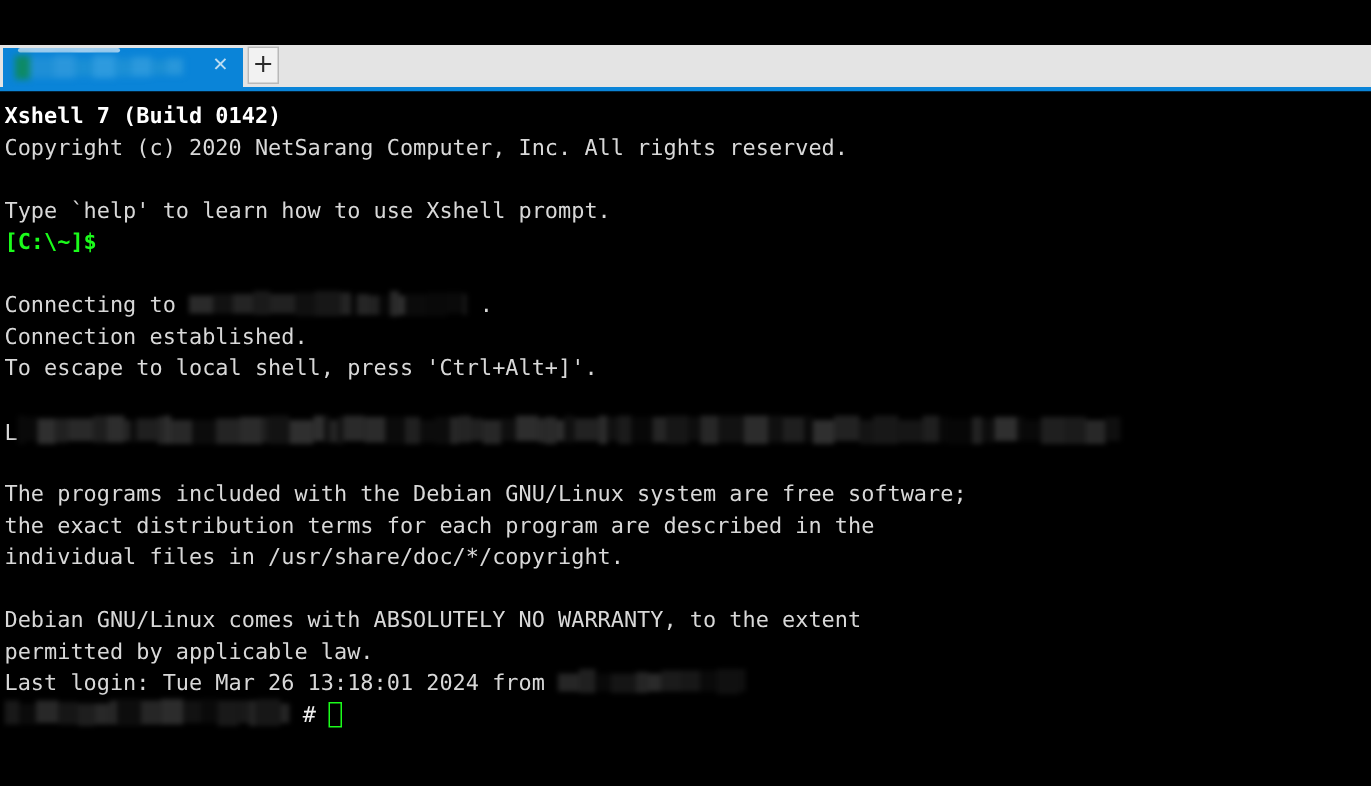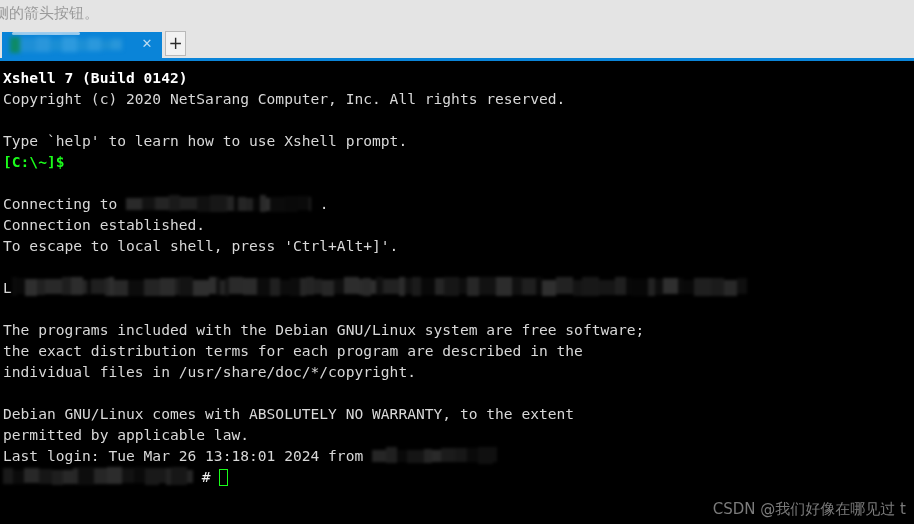--- a/index.html
+++ b/index.html
@@ -171,23 +171,20 @@
     line-height: 22px;
     color: #7b7b7b;
     white-space: nowrap;
   }
 </style>
 </head>
 <body>
 
 <div id="app">
 
-  <div class="page-header">
-    <div class="page-header-text">侧的箭头按钮。</div>
-  </div>
 
   <div class="tabbar">
 
     <div class="tab">
       <div class="tab-hilite"></div>
       <div class="tab-label-blur">
         <i style="left:0px;  top:1px;  width:10px; height:16px; background:#0d8a66;"></i>
         <i style="left:10px; top:2px;  width:16px; height:14px; background:#1e8fd6;"></i>
         <i style="left:26px; top:1px;  width:14px; height:15px; background:#2a96db;"></i>
         <i style="left:40px; top:3px;  width:12px; height:12px; background:#1a8ed4;"></i>
@@ -200,14 +197,13 @@
       <div class="tab-close">✕</div>
     </div>
 
     <div class="tab-newbtn">+</div>
   </div>
 
   <div class="tabbar-underline"></div>
 
   <div class="terminal" id="terminal-output"><div class="row"><span class="bold">Xshell 7 (Build 0142)</span></div><div class="row"><span>Copyright (c) 2020 NetSarang Computer, Inc. All rights reserved.</span></div><div class="row blank"></div><div class="row"><span>Type `help' to learn how to use Xshell prompt.</span></div><div class="row"><span class="green">[C:\~]$</span></div><div class="row blank"></div><div class="row"><span>Connecting to </span><span class="redact" style="width: 185px; height: 17px;"><b style="left: 0px; top: 3px; width: 16px; height: 12px; background: rgb(42, 42, 42);"></b><b style="left: 16px; top: 2px; width: 13px; height: 13px; background: rgb(18, 18, 18);"></b><b style="left: 29px; top: 2px; width: 14px; height: 13px; background: rgb(36, 36, 36);"></b><b style="left: 43px; top: 0px; width: 11px; height: 16px; background: rgb(26, 26, 26);"></b><b style="left: 54px; top: 2px; width: 17px; height: 13px; background: rgb(33, 33, 33);"></b><b style="left: 71px; top: 1px; width: 13px; height: 16px; background: rgb(16, 16, 16);"></b><b style="left: 84px; top: 0px; width: 17px; height: 17px; background: rgb(23, 23, 23);"></b><b style="left: 101px; top: 1px; width: 7px; height: 15px; background: rgb(36, 36, 36);"></b><b style="left: 108px; top: 3px; width: 4px; height: 14px; background: rgb(6, 6, 6);"></b><b style="left: 112px; top: 2px; width: 8px; height: 14px; background: rgb(37, 37, 37);"></b><b style="left: 120px; top: 3px; width: 7px; height: 13px; background: rgb(34, 34, 34);"></b><b style="left: 127px; top: 3px; width: 7px; height: 13px; background: rgb(6, 6, 6);"></b><b style="left: 134px; top: 0px; width: 6px; height: 17px; background: rgb(42, 42, 42);"></b><b style="left: 140px; top: 3px; width: 4px; height: 13px; background: rgb(47, 47, 47);"></b><b style="left: 144px; top: 2px; width: 15px; height: 15px; background: rgb(11, 11, 11);"></b><b style="left: 159px; top: 1px; width: 13px; height: 16px; background: rgb(9, 9, 9);"></b><b style="left: 172px; top: 1px; width: 11px; height: 14px; background: rgb(10, 10, 10);"></b><b style="left: 183px; top: 2px; width: 11px; height: 14px; background: rgb(31, 31, 31);"></b></span><span> .</span></div><div class="row"><span>Connection established.</span></div><div class="row"><span>To escape to local shell, press 'Ctrl+Alt+]'.</span></div><div class="row blank"></div><div class="row"><span>L</span><span class="redact" style="width: 735px; height: 19px;"><b style="left: 0px; top: 0px; width: 5px; height: 19px; background: rgb(10, 10, 10);"></b><b style="left: 5px; top: 1px; width: 8px; height: 16px; background: rgb(9, 9, 9);"></b><b style="left: 13px; top: 2px; width: 12px; height: 17px; background: rgb(47, 47, 47);"></b><b style="left: 25px; top: 2px; width: 8px; height: 16px; background: rgb(33, 33, 33);"></b><b style="left: 33px; top: 2px; width: 17px; height: 15px; background: rgb(41, 41, 41);"></b><b style="left: 50px; top: 0px; width: 9px; height: 18px; background: rgb(30, 30, 30);"></b><b style="left: 59px; top: 0px; width: 12px; height: 18px; background: rgb(45, 45, 45);"></b><b style="left: 71px; top: 3px; width: 4px; height: 14px; background: rgb(37, 37, 37);"></b><b style="left: 75px; top: 3px; width: 4px; height: 15px; background: rgb(11, 11, 11);"></b><b style="left: 79px; top: 2px; width: 14px; height: 15px; background: rgb(31, 31, 31);"></b><b style="left: 93px; top: 1px; width: 4px; height: 18px; background: rgb(38, 38, 38);"></b><b style="left: 97px; top: 0px; width: 5px; height: 19px; background: rgb(46, 46, 46);"></b><b style="left: 102px; top: 3px; width: 14px; height: 16px; background: rgb(40, 40, 40);"></b><b style="left: 116px; top: 3px; width: 16px; height: 16px; background: rgb(12, 12, 12);"></b><b style="left: 132px; top: 2px; width: 16px; height: 17px; background: rgb(36, 36, 36);"></b><b style="left: 148px; top: 1px; width: 15px; height: 18px; background: rgb(43, 43, 43);"></b><b style="left: 163px; top: 1px; width: 4px; height: 17px; background: rgb(29, 29, 29);"></b><b style="left: 167px; top: 0px; width: 14px; height: 19px; background: rgb(19, 19, 19);"></b><b style="left: 181px; top: 3px; width: 16px; height: 16px; background: rgb(47, 47, 47);"></b><b style="left: 197px; top: 0px; width: 7px; height: 17px; background: rgb(47, 47, 47);"></b><b style="left: 204px; top: 0px; width: 4px; height: 18px; background: rgb(17, 17, 17);"></b><b style="left: 208px; top: 3px; width: 5px; height: 15px; background: rgb(37, 37, 37);"></b><b style="left: 213px; top: 1px; width: 4px; height: 18px; background: rgb(21, 21, 21);"></b><b style="left: 217px; top: 0px; width: 14px; height: 17px; background: rgb(42, 42, 42);"></b><b style="left: 231px; top: 1px; width: 9px; height: 17px; background: rgb(43, 43, 43);"></b><b style="left: 240px; top: 1px; width: 5px; height: 17px; background: rgb(43, 43, 43);"></b><b style="left: 245px; top: 1px; width: 13px; height: 18px; background: rgb(11, 11, 11);"></b><b style="left: 258px; top: 1px; width: 10px; height: 18px; background: rgb(32, 32, 32);"></b><b style="left: 268px; top: 3px; width: 10px; height: 15px; background: rgb(12, 12, 12);"></b><b style="left: 278px; top: 1px; width: 10px; height: 18px; background: rgb(12, 12, 12);"></b><b style="left: 288px; top: 1px; width: 6px; height: 18px; background: rgb(38, 38, 38);"></b><b style="left: 294px; top: 0px; width: 8px; height: 18px; background: rgb(36, 36, 36);"></b><b style="left: 302px; top: 2px; width: 8px; height: 15px; background: rgb(33, 33, 33);"></b><b style="left: 310px; top: 3px; width: 12px; height: 16px; background: rgb(39, 39, 39);"></b><b style="left: 322px; top: 2px; width: 10px; height: 15px; background: rgb(15, 15, 15);"></b><b style="left: 332px; top: 0px; width: 15px; height: 17px; background: rgb(45, 45, 45);"></b><b style="left: 347px; top: 2px; width: 4px; height: 16px; background: rgb(44, 44, 44);"></b><b style="left: 351px; top: 1px; width: 8px; height: 18px; background: rgb(42, 42, 42);"></b><b style="left: 359px; top: 3px; width: 5px; height: 14px; background: rgb(47, 47, 47);"></b><b style="left: 364px; top: 0px; width: 7px; height: 18px; background: rgb(16, 16, 16);"></b><b style="left: 371px; top: 2px; width: 16px; height: 15px; background: rgb(34, 34, 34);"></b><b style="left: 387px; top: 0px; width: 6px; height: 19px; background: rgb(43, 43, 43);"></b><b style="left: 393px; top: 1px; width: 7px; height: 16px; background: rgb(17, 17, 17);"></b><b style="left: 400px; top: 0px; width: 9px; height: 19px; background: rgb(27, 27, 27);"></b><b style="left: 409px; top: 1px; width: 14px; height: 17px; background: rgb(8, 8, 8);"></b><b style="left: 423px; top: 1px; width: 9px; height: 17px; background: rgb(37, 37, 37);"></b><b style="left: 432px; top: 0px; width: 15px; height: 19px; background: rgb(22, 22, 22);"></b><b style="left: 447px; top: 1px; width: 8px; height: 16px; background: rgb(14, 14, 14);"></b><b style="left: 455px; top: 0px; width: 12px; height: 19px; background: rgb(39, 39, 39);"></b><b style="left: 467px; top: 0px; width: 17px; height: 18px; background: rgb(18, 18, 18);"></b><b style="left: 484px; top: 0px; width: 16px; height: 19px; background: rgb(44, 44, 44);"></b><b style="left: 500px; top: 0px; width: 10px; height: 18px; background: rgb(16, 16, 16);"></b><b style="left: 510px; top: 1px; width: 14px; height: 17px; background: rgb(31, 31, 31);"></b><b style="left: 524px; top: 0px; width: 6px; height: 18px; background: rgb(10, 10, 10);"></b><b style="left: 530px; top: 3px; width: 14px; height: 16px; background: rgb(47, 47, 47);"></b><b style="left: 544px; top: 0px; width: 17px; height: 17px; background: rgb(34, 34, 34);"></b><b style="left: 561px; top: 3px; width: 9px; height: 16px; background: rgb(20, 20, 20);"></b><b style="left: 570px; top: 0px; width: 17px; height: 19px; background: rgb(24, 24, 24);"></b><b style="left: 587px; top: 3px; width: 16px; height: 15px; background: rgb(22, 22, 22);"></b><b style="left: 603px; top: 0px; width: 11px; height: 18px; background: rgb(31, 31, 31);"></b><b style="left: 614px; top: 1px; width: 6px; height: 17px; background: rgb(8, 8, 8);"></b><b style="left: 620px; top: 2px; width: 16px; height: 17px; background: rgb(7, 7, 7);"></b><b style="left: 636px; top: 1px; width: 7px; height: 18px; background: rgb(34, 34, 34);"></b><b style="left: 643px; top: 2px; width: 8px; height: 16px; background: rgb(13, 13, 13);"></b><b style="left: 651px; top: 1px; width: 15px; height: 16px; background: rgb(47, 47, 47);"></b><b style="left: 666px; top: 1px; width: 5px; height: 16px; background: rgb(11, 11, 11);"></b><b style="left: 671px; top: 3px; width: 11px; height: 14px; background: rgb(9, 9, 9);"></b><b style="left: 682px; top: 1px; width: 17px; height: 18px; background: rgb(31, 31, 31);"></b><b style="left: 699px; top: 1px; width: 13px; height: 18px; background: rgb(27, 27, 27);"></b><b style="left: 712px; top: 3px; width: 13px; height: 16px; background: rgb(40, 40, 40);"></b><b style="left: 725px; top: 1px; width: 17px; height: 16px; background: rgb(15, 15, 15);"></b></span></div><div class="row blank"></div><div class="row"><span>The programs included with the Debian GNU/Linux system are free software;</span></div><div class="row"><span>the exact distribution terms for each program are described in the</span></div><div class="row"><span>individual files in /usr/share/doc/*/copyright.</span></div><div class="row blank"></div><div class="row"><span>Debian GNU/Linux comes with ABSOLUTELY NO WARRANTY, to the extent</span></div><div class="row"><span>permitted by applicable law.</span></div><div class="row"><span>Last login: Tue Mar 26 13:18:01 2024 from </span><span class="redact" style="width: 125px; height: 17px;"><b style="left: 0px; top: 3px; width: 14px; height: 12px; background: rgb(38, 38, 38);"></b><b style="left: 14px; top: 0px; width: 11px; height: 16px; background: rgb(32, 32, 32);"></b><b style="left: 25px; top: 3px; width: 10px; height: 12px; background: rgb(9, 9, 9);"></b><b style="left: 35px; top: 3px; width: 17px; height: 13px; background: rgb(21, 21, 21);"></b><b style="left: 52px; top: 2px; width: 8px; height: 14px; background: rgb(37, 37, 37);"></b><b style="left: 60px; top: 3px; width: 9px; height: 12px; background: rgb(42, 42, 42);"></b><b style="left: 69px; top: 1px; width: 14px; height: 14px; background: rgb(27, 27, 27);"></b><b style="left: 83px; top: 1px; width: 12px; height: 14px; background: rgb(23, 23, 23);"></b><b style="left: 95px; top: 1px; width: 11px; height: 14px; background: rgb(10, 10, 10);"></b><b style="left: 106px; top: 0px; width: 15px; height: 17px; background: rgb(16, 16, 16);"></b><b style="left: 121px; top: 0px; width: 6px; height: 15px; background: rgb(16, 16, 16);"></b></span></div><div class="row"><span class="redact" style="width: 190px; height: 18px;"><b style="left: 0px; top: 1px; width: 10px; height: 16px; background: rgb(25, 25, 25);"></b><b style="left: 10px; top: 3px; width: 11px; height: 14px; background: rgb(11, 11, 11);"></b><b style="left: 21px; top: 1px; width: 15px; height: 15px; background: rgb(40, 40, 40);"></b><b style="left: 36px; top: 2px; width: 13px; height: 15px; background: rgb(22, 22, 22);"></b><b style="left: 49px; top: 3px; width: 11px; height: 15px; background: rgb(30, 30, 30);"></b><b style="left: 60px; top: 3px; width: 10px; height: 14px; background: rgb(40, 40, 40);"></b><b style="left: 70px; top: 1px; width: 5px; height: 16px; background: rgb(39, 39, 39);"></b><b style="left: 75px; top: 0px; width: 16px; height: 18px; background: rgb(13, 13, 13);"></b><b style="left: 91px; top: 1px; width: 13px; height: 16px; background: rgb(38, 38, 38);"></b><b style="left: 104px; top: 0px; width: 15px; height: 17px; background: rgb(44, 44, 44);"></b><b style="left: 119px; top: 1px; width: 12px; height: 15px; background: rgb(18, 18, 18);"></b><b style="left: 131px; top: 0px; width: 11px; height: 16px; background: rgb(10, 10, 10);"></b><b style="left: 142px; top: 1px; width: 14px; height: 17px; background: rgb(25, 25, 25);"></b><b style="left: 156px; top: 1px; width: 7px; height: 15px; background: rgb(25, 25, 25);"></b><b style="left: 163px; top: 1px; width: 5px; height: 17px; background: rgb(35, 35, 35);"></b><b style="left: 168px; top: 0px; width: 16px; height: 18px; background: rgb(23, 23, 23);"></b><b style="left: 184px; top: 3px; width: 12px; height: 13px; background: rgb(37, 37, 37);"></b></span><span class="hash"> # </span><span class="cursor-box"></span></div></div>
 
-  <div class="watermark">CSDN @我们好像在哪见过 t</div>
 </div>
 
 </body></html>

